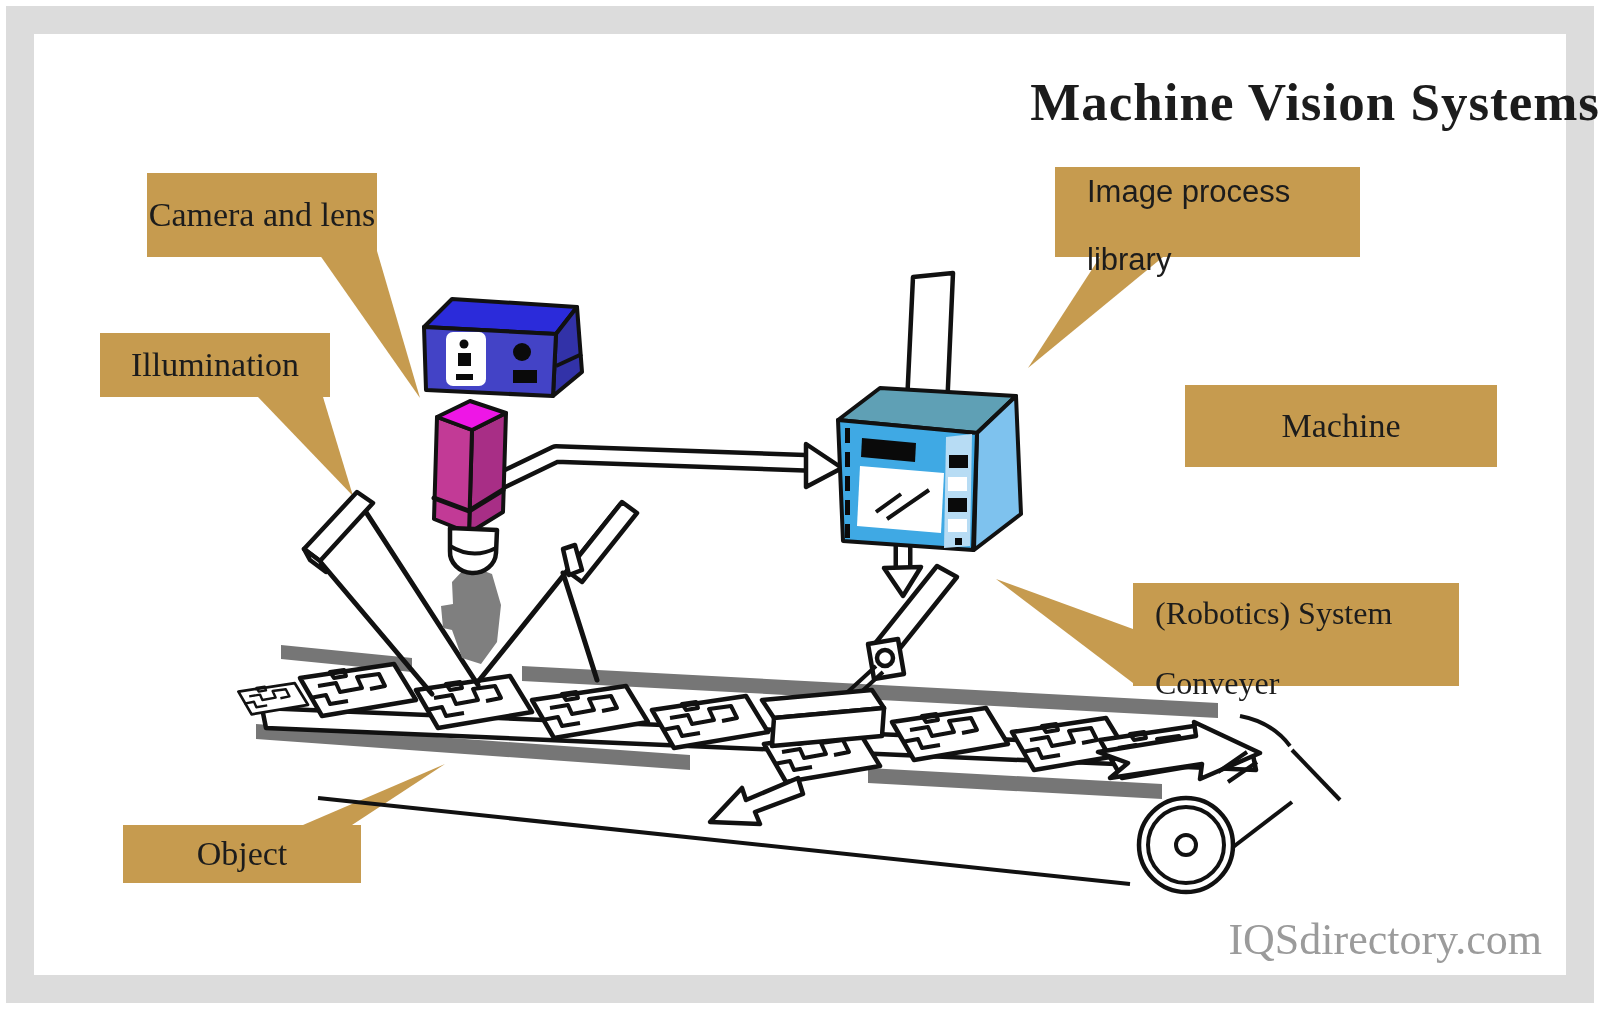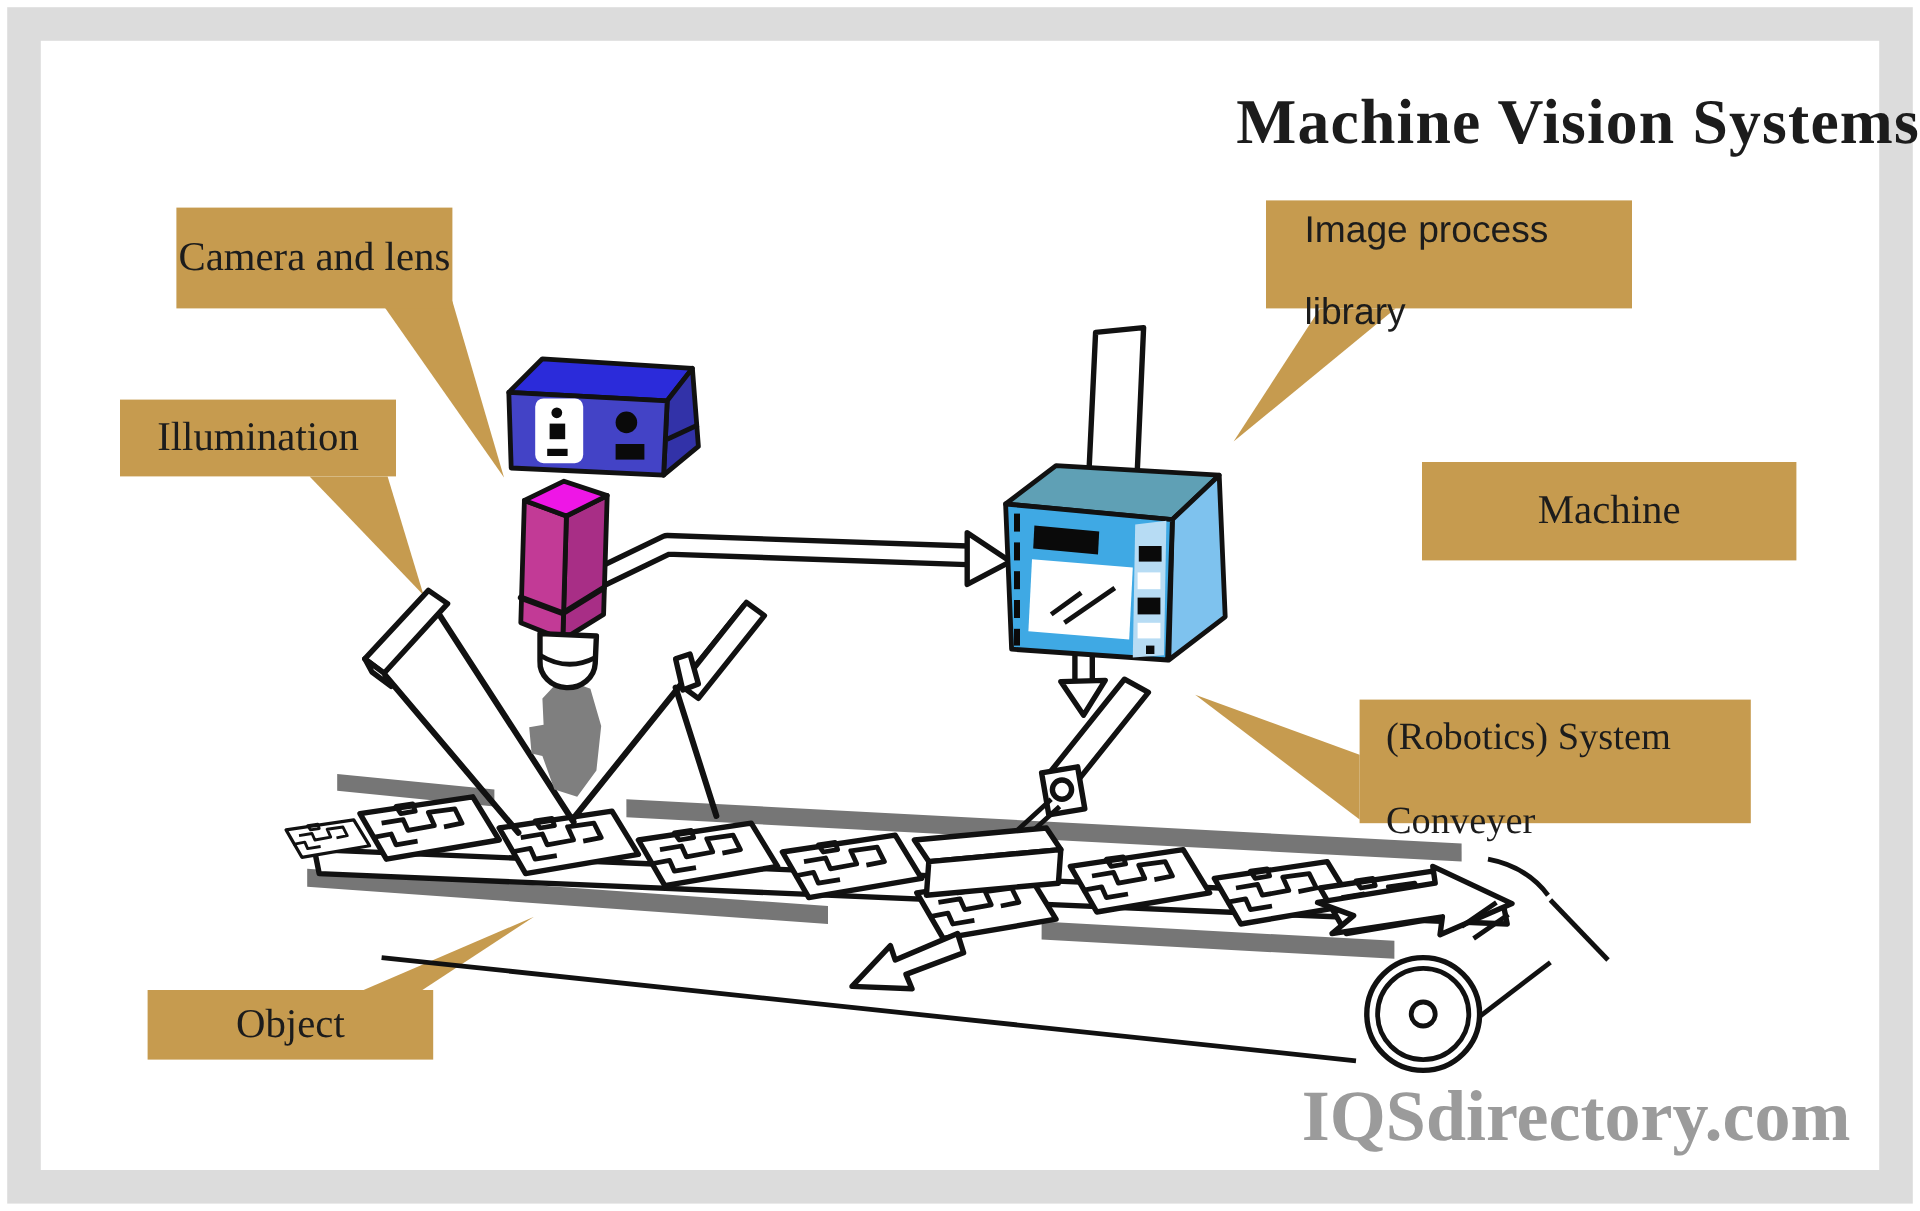--- a/index.html
+++ b/index.html
@@ -7,21 +7,21 @@
        font-family:"Liberation Serif", serif;}
   .frame{position:absolute;left:6px;top:6px;right:6px;bottom:6px;border:28px solid #DCDCDC;}
   .art{position:absolute;left:0;top:0;width:1600px;height:1009px;}
   .page-title{position:absolute;left:0;top:72px;width:1600px;text-align:center;
       font-size:53px;font-weight:bold;letter-spacing:1px;}
   .label{position:absolute;display:flex;align-items:center;justify-content:center;
       font-size:34px;line-height:1.3;}
   .label.left{justify-content:flex-start;}
   .label .lines span{display:block;margin-top:28px;}
   .sans{font-family:"Liberation Sans", sans-serif;font-size:31px;}
-  .watermark{position:absolute;right:58px;bottom:44px;font-size:60px;font-weight:bold;text-align:right;}
+  .watermark{position:absolute;right:58px;bottom:44px;font-size:44px;font-weight:normal;text-align:right;}
   svg .ln{fill:none;stroke:#111;stroke-width:5;stroke-linecap:round;stroke-linejoin:round;}
   svg .th{fill:none;stroke:#111;stroke-width:4;stroke-linejoin:round;}
   svg .wh{fill:#fff;stroke:#111;stroke-width:4.5;stroke-linejoin:round;}
   svg .face{stroke:#111;stroke-width:4;stroke-linejoin:round;}
   svg .noline{stroke:none;}
 </style>
 </head>
 <body>
 
 <div class="frame"></div>

